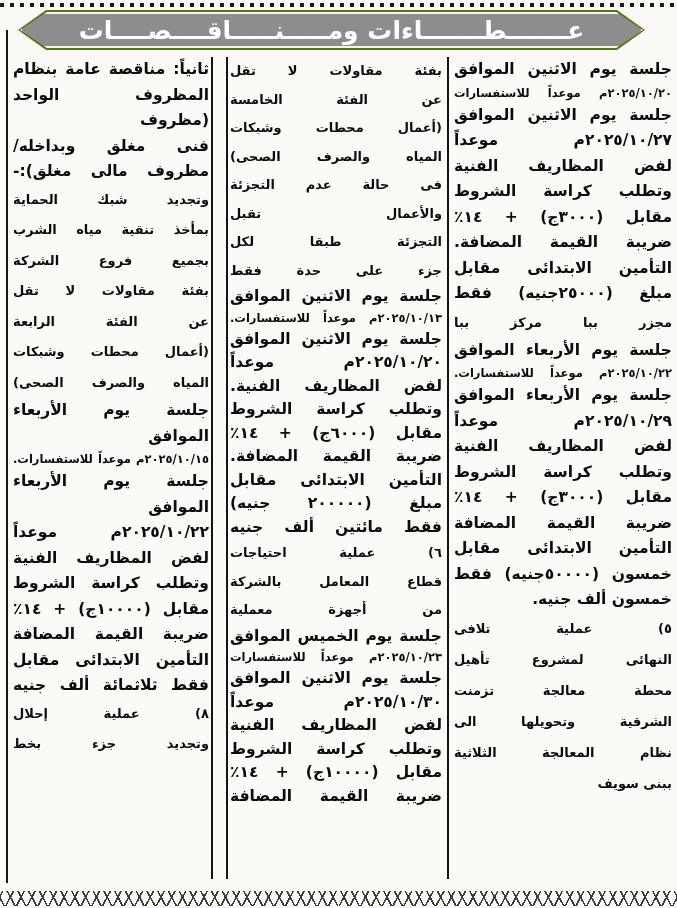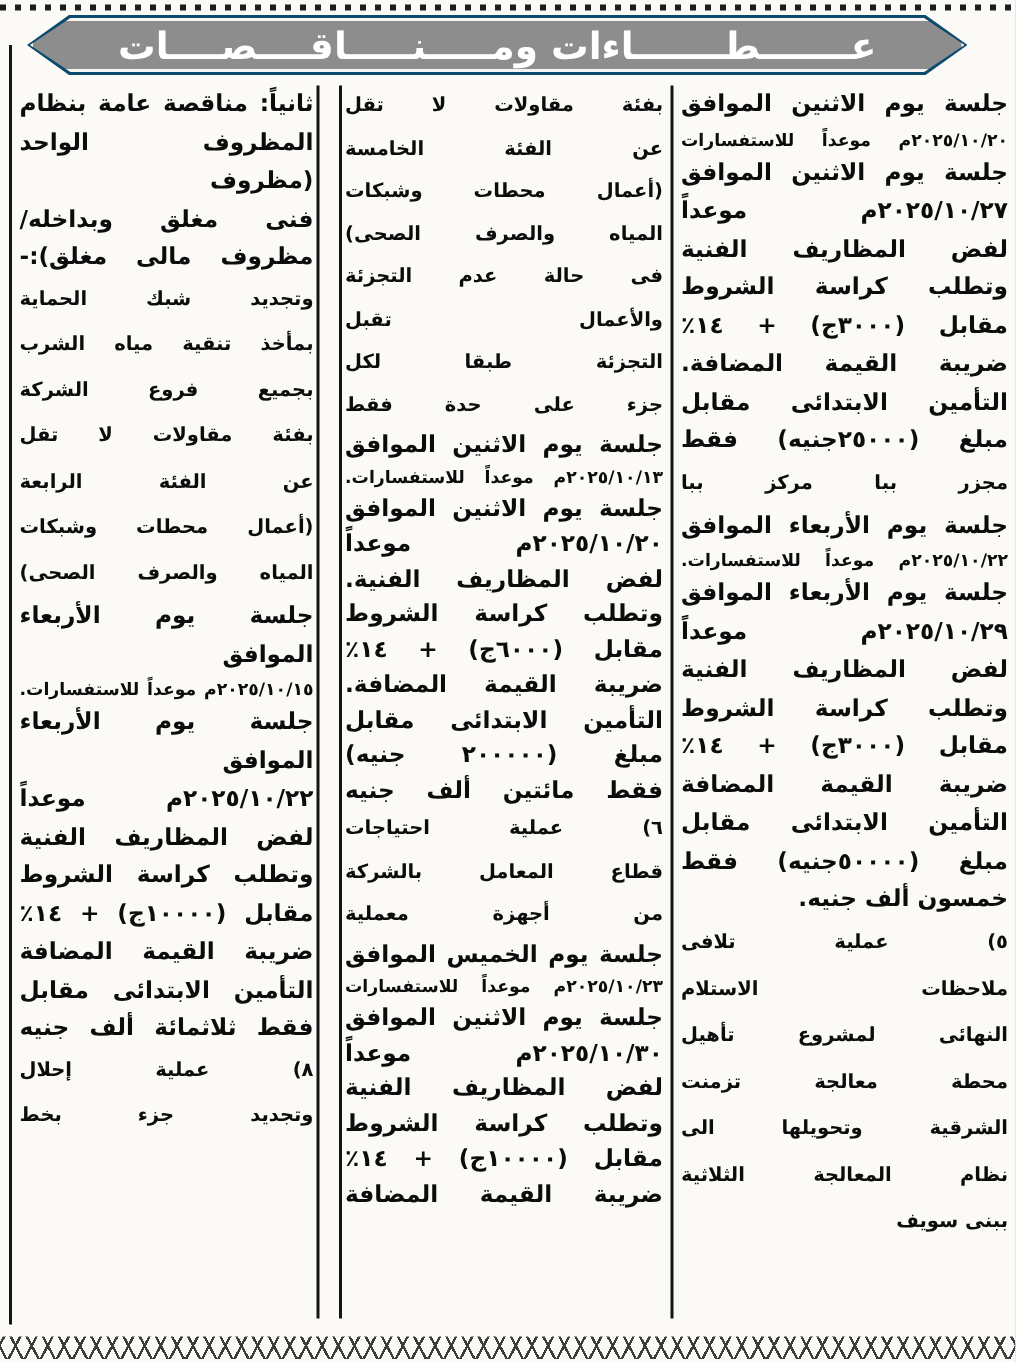--- a/index.html
+++ b/index.html
@@ -9,21 +9,21 @@
     font-family:"DejaVu Sans",sans-serif;color:#0c0c0c;
   }
   
   .dots{
     position:absolute;left:0;top:3px;width:100%;height:4px;
     background:repeating-linear-gradient(90deg,#1c1c1c 0 4px,transparent 4px 10px);
   }
   
   .banner-wrap{
     position:absolute;left:18px;top:10px;width:627px;height:40px;
-    background:#0c4a6e;
+    background:#4d7c0f;
     clip-path:polygon(0 50%,28px 0,calc(100% - 28px) 0,100% 50%,calc(100% - 28px) 100%,28px 100%);
   }
   .banner-inner{
     position:absolute;inset:2px;background:#8d8d8d;
     clip-path:polygon(0 50%,27px 0,calc(100% - 27px) 0,100% 50%,calc(100% - 27px) 100%,27px 100%);
     box-shadow:inset 0 0 0 2px #f6f5f1;
     display:flex;align-items:center;justify-content:center;
   }
   .banner-title{
     color:#ffffff;font-weight:bold;font-size:25px;line-height:1;
@@ -93,24 +93,23 @@
         <div class="line h">مجزر ببا مركز ببا</div>
         <div class="line b">جلسة يوم الأربعاء الموافق</div>
         <div class="line d">٢٠٢٥/١٠/٢٢م موعداً للاستفسارات.</div>
         <div class="line b">جلسة يوم الأربعاء الموافق</div>
         <div class="line b n">٢٠٢٥/١٠/٢٩م موعداً</div>
         <div class="line b">لفض المظاريف الفنية</div>
         <div class="line b">وتطلب كراسة الشروط</div>
         <div class="line b">مقابل (٣٠٠٠ج) + ١٤٪</div>
         <div class="line b">ضريبة القيمة المضافة</div>
         <div class="line b">التأمين الابتدائى مقابل</div>
-        <div class="line b">مبلغ (٥٠٠٠٠جنيه) فقط</div>
+        <div class="line b">خمسون (٥٠٠٠٠جنيه) فقط</div>
         <div class="line b end">خمسون ألف جنيه.</div>
         <div class="line h">٥) عملية تلافى</div>
-        <div class="line h">ملاحظات الاستلام</div>
         <div class="line h">النهائى لمشروع تأهيل</div>
         <div class="line h">محطة معالجة تزمنت</div>
         <div class="line h">الشرقية وتحويلها الى</div>
         <div class="line h">نظام المعالجة الثلاثية</div>
         <div class="line h end">ببنى سويف</div>
       </div>
     <div class="sep-single"></div>
     <div class="col c1">
         <div class="line h">بفئة مقاولات لا تقل</div>
         <div class="line h">عن الفئة الخامسة</div>

